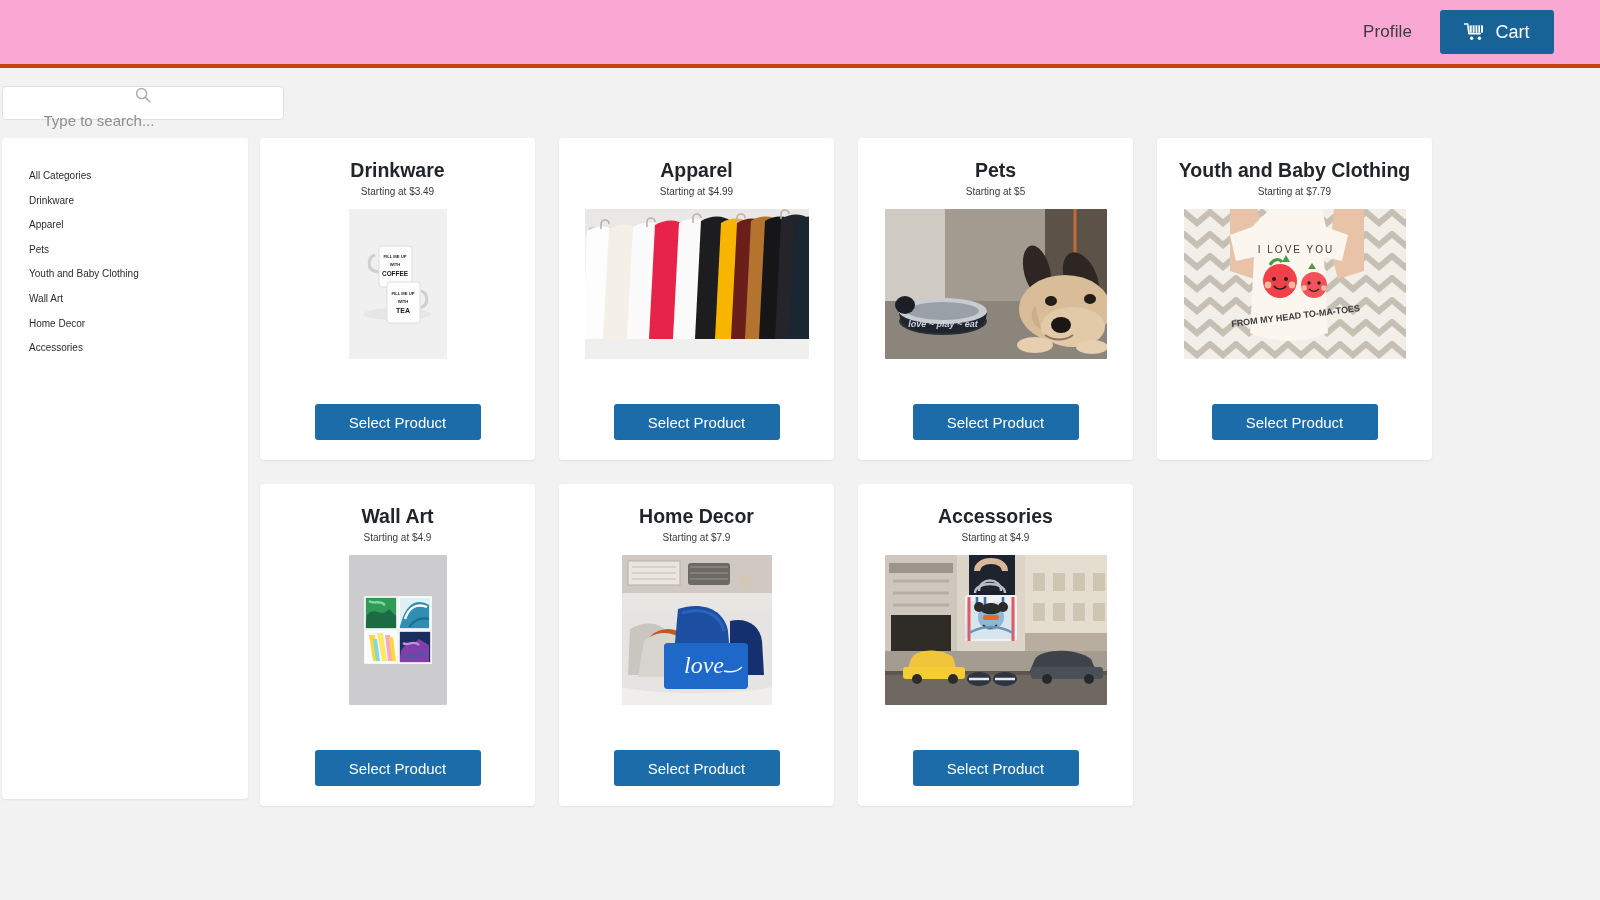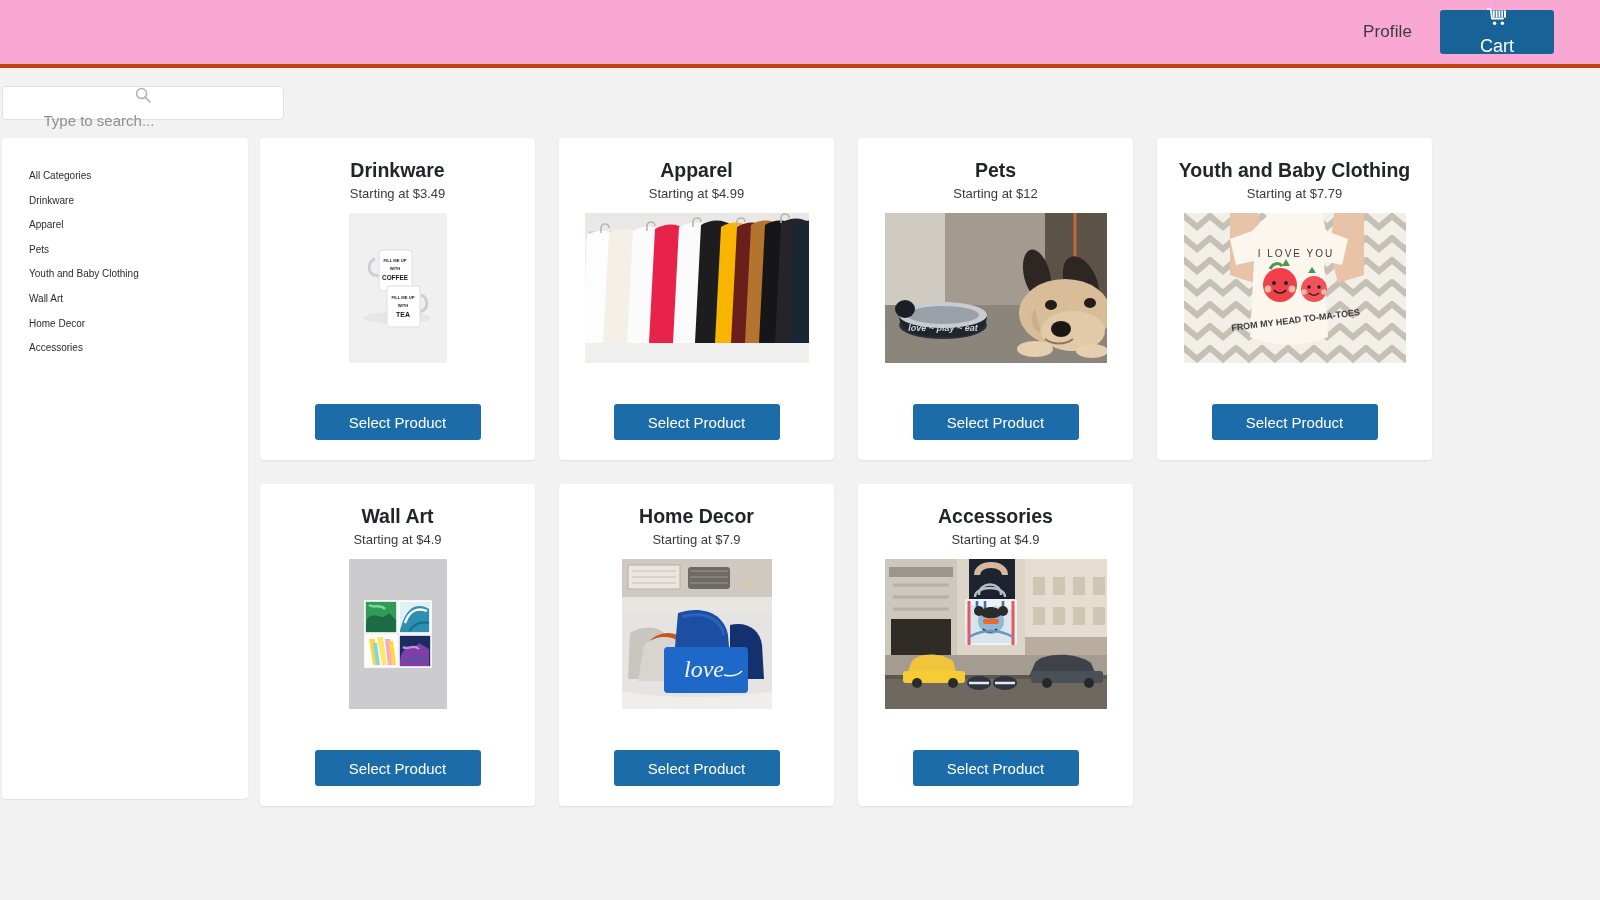--- a/index.html
+++ b/index.html
@@ -36,21 +36,20 @@
     display: flex;
     align-items: center;
     justify-content: center;
     gap: 10px;
     border: none;
     border-radius: 3px;
     font-size: 18px;
     cursor: pointer;
     padding: 0 22px;
     font-family: "Liberation Sans", sans-serif;
-    flex-direction: column;
   }
   .cart-button svg { display: block; }
 
   
   .search-row {
     padding: 18px 0 0 2px;
     height: 70px;
   }
   .search-wrap {
     width: 282px;
@@ -123,21 +122,21 @@
   }
   .card-title {
     font-size: 19.5px;
     font-weight: bold;
     color: #212529;
     text-align: center;
     line-height: 1.1;
     white-space: nowrap;
   }
   .card-price {
-    font-size: 13px;
+    font-size: 10px;
     color: #3a3a3a;
     text-align: center;
     margin-top: 5px;
   }
   .card-media {
     margin-top: 11px;
     width: 100%;
     height: 152px;
     display: flex;
     align-items: center;
@@ -260,21 +259,21 @@
               <path d="M152 14v-5a4 4 0 118 0"></path>
             <path d="M196 10v-5a4 4 0 118 0"></path>
           </g>
         </svg>
       </div>
       <button class="select-button">Select Product</button>
     </div>
 
     <div class="card">
       <div class="card-title">Pets</div>
-      <div class="card-price">Starting at $12</div>
+      <div class="card-price">Starting at $5</div>
       <div class="card-media">
         <svg class="thumb" width="222" height="150" viewBox="0 0 222 150">
           <rect width="222" height="150" fill="#b7b0a6"></rect>
           <rect x="0" y="0" width="60" height="100" fill="#cfcac2"></rect>
           <rect x="60" y="0" width="100" height="92" fill="#a39b90"></rect>
           <rect x="160" y="0" width="62" height="90" fill="#5d5247"></rect>
           <path d="M190 0v70" stroke="#c2693a" stroke-width="3"></path>
           <rect x="0" y="92" width="222" height="58" fill="#8c857c"></rect>
           <g>
             <ellipse cx="196" cy="70" rx="16" ry="28" fill="#2e2622" transform="rotate(-22 196 70)"></ellipse>

